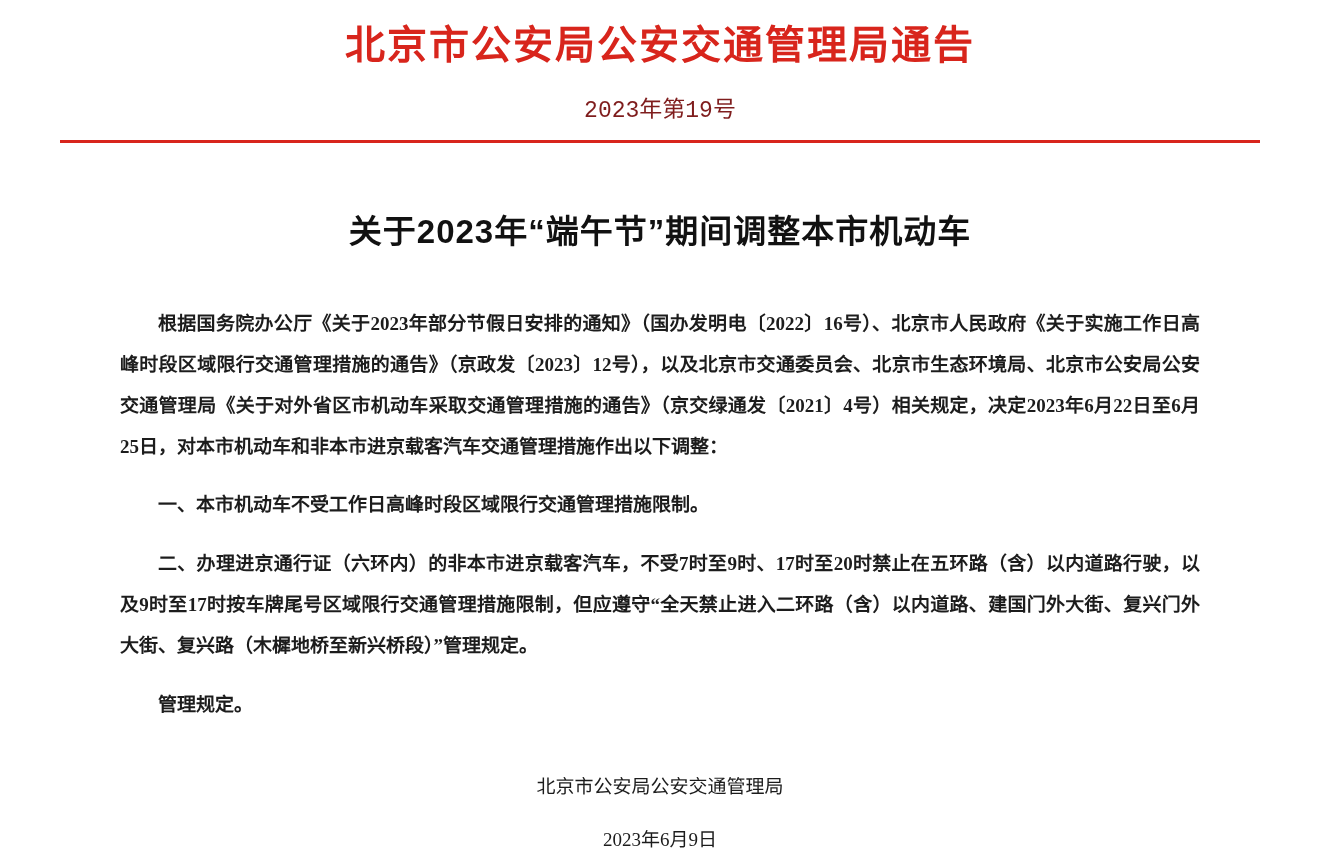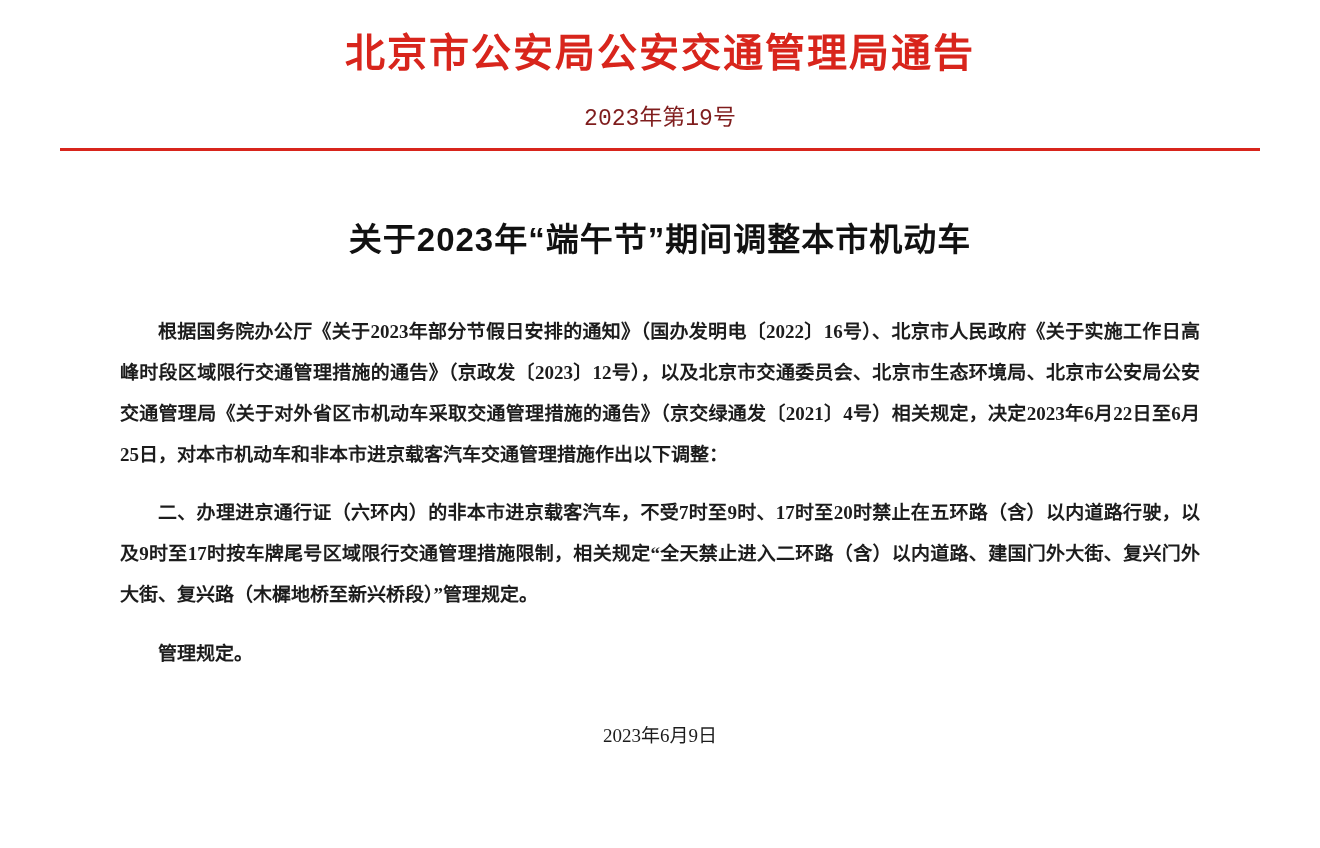--- a/index.html
+++ b/index.html
@@ -17,21 +17,21 @@
   .page {
     position: relative;
     width: 1320px;
     height: 848px;
     box-sizing: border-box;
     padding: 0 60px;
     background: #ffffff;
   }
   
   .masthead {
-    padding-top: 28px;
+    padding-top: 20px;
     text-align: center;
   }
   .masthead-title {
     font-family: "Liberation Sans", "DejaVu Sans", sans-serif;
     font-weight: bold;
     font-size: 40px;
     letter-spacing: 2px;
     color: #d8251c;
     line-height: 1.25;
     margin: 0;
@@ -114,22 +114,24 @@
   </div>
 
   <div class="doc">
 
     <div class="doc-title">
       <span class="line">关于2023年“端午节”期间调整本市机动车</span>
     </div>
 
     <div class="body-text">
       <p class="para">根据国务院办公厅《关于2023年部分节假日安排的通知》（国办发明电〔2022〕16号）、北京市人民政府《关于实施工作日高峰时段区域限行交通管理措施的通告》（京政发〔2023〕12号），以及北京市交通委员会、北京市生态环境局、北京市公安局公安交通管理局《关于对外省区市机动车采取交通管理措施的通告》（京交绿通发〔2021〕4号）相关规定，决定2023年6月22日至6月25日，对本市机动车和非本市进京载客汽车交通管理措施作出以下调整：</p>
-      <p class="para">二、办理进京通行证（六环内）的非本市进京载客汽车，不受7时至9时、17时至20时禁止在五环路（含）以内道路行驶，以及9时至17时按车牌尾号区域限行交通管理措施限制，相关规定“全天禁止进入二环路（含）以内道路、建国门外大街、复兴门外大街、复兴路（木樨地桥至新兴桥段）”管理规定。</p>
+      <p class="para">一、本市机动车不受工作日高峰时段区域限行交通管理措施限制。</p>
+      <p class="para">二、办理进京通行证（六环内）的非本市进京载客汽车，不受7时至9时、17时至20时禁止在五环路（含）以内道路行驶，以及9时至17时按车牌尾号区域限行交通管理措施限制，但应遵守“全天禁止进入二环路（含）以内道路、建国门外大街、复兴门外大街、复兴路（木樨地桥至新兴桥段）”管理规定。</p>
       <p class="para">管理规定。</p>
     </div>
 
     <div class="signature">
+      <span class="sig-line">北京市公安局公安交通管理局</span>
       <span class="sig-date">2023年6月9日</span>
     </div>
 
   </div>
 </div>
 
 </body></html>

